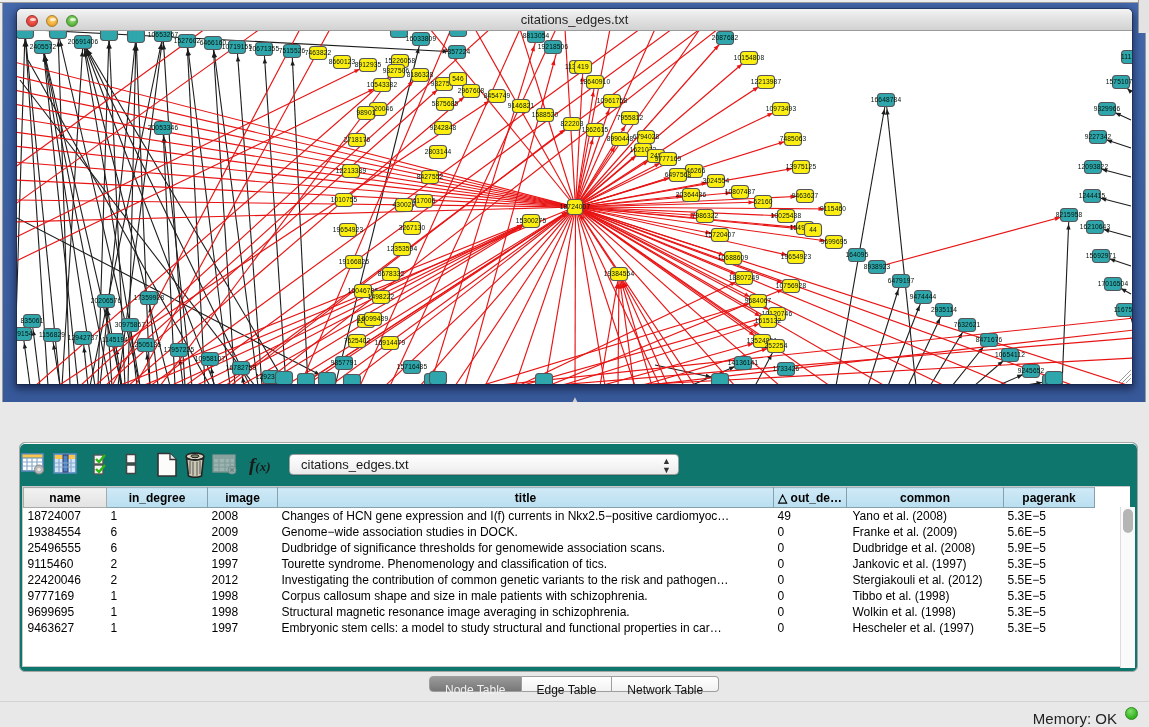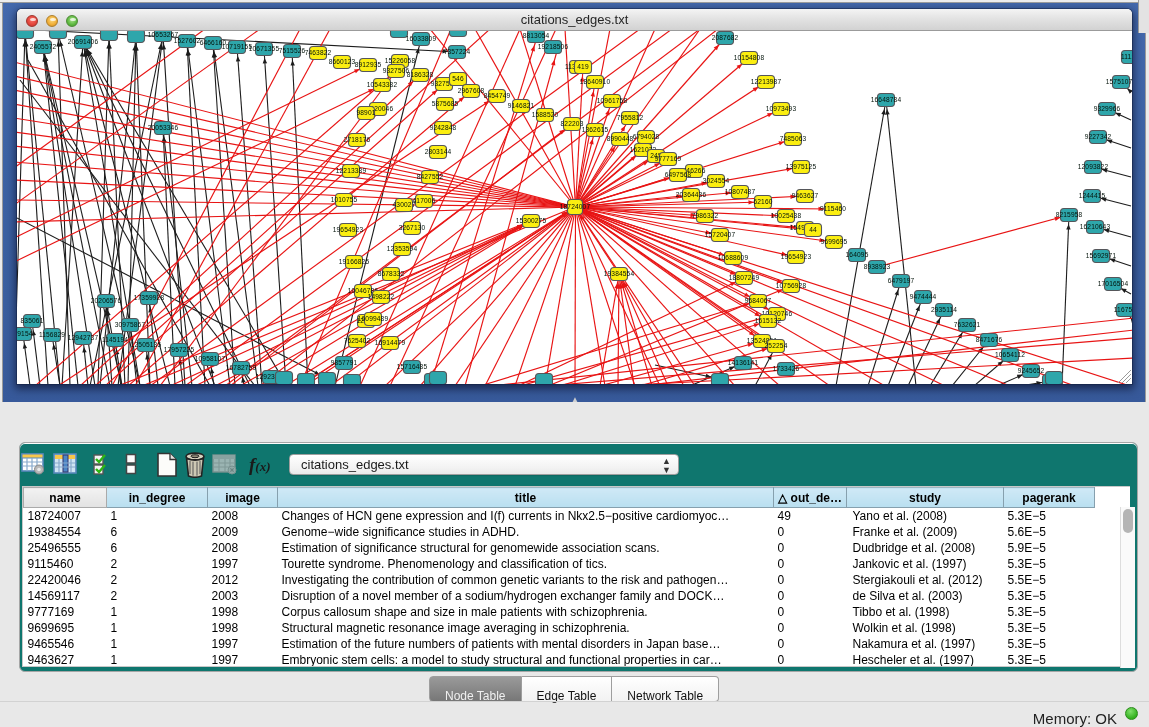--- a/index.html
+++ b/index.html
@@ -45,21 +45,21 @@
 th{height:20px;background:linear-gradient(180deg,#cfe9f6,#b9dff0);border:1px solid #86a0ae;border-top:1px solid #9eb6c2;
  font-weight:bold;text-align:center;padding:0;color:#000;overflow:hidden;white-space:nowrap}
 th.c1{background:linear-gradient(180deg,#f2f2f2,#e2e2e2);border:1px solid #aaa}
 td{height:16px;padding:0 0 0 4px;overflow:hidden;white-space:nowrap;color:#000}
 .c1{width:83px}.c2{width:101px}.c3{width:70px}.c4{width:496px}.c5{width:73px}.c6{width:157px}.c7{width:91px}
 td.c6{padding-left:6px}
 #vsb{position:absolute;right:2px;top:64px;width:15px;height:161px;background:#fafafa;border-left:1px solid #ddd}
 #vsb i{position:absolute;left:2px;top:2px;width:10px;height:24px;border-radius:5px;background:#b5b5b5}
 
 #tabs{position:absolute;left:429px;top:274px;height:16px;font-size:12px;color:#111}
-#tabs div{float:left;height:16px;line-height:15px;padding:12px 15px;background:linear-gradient(180deg,#ffffff,#f2f2f2);
+#tabs div{float:left;height:16px;line-height:15px;padding:6px 15px;background:linear-gradient(180deg,#ffffff,#f2f2f2);
  border:1px solid #9e9e9e;border-left:none}
 #tabs div:first-child{border-left:1px solid #9e9e9e;border-radius:4px 0 0 4px;background:linear-gradient(180deg,#9a9a9a,#777);color:#f0f0f0}
 #tabs div:last-child{border-radius:0 4px 4px 0}
 #status{position:absolute;right:0;bottom:0;height:26px;width:100%;font-size:15px;color:#222;border-top:1px solid #d2d2d2}
 #status span{position:absolute;right:32px;top:8px}
 #status .led{position:absolute;right:11px;top:5px;width:13px;height:13px;border-radius:50%;
  background:radial-gradient(circle at 40% 30%,#7fe06a,#32b01e 70%);border:1px solid #2a8a1a}
 svg text{user-select:none}
 </style></head>
 <body>
@@ -763,46 +763,46 @@
    </div>
    <div id="tbl">
     <table>
      <tbody>
               <tr>
                 <th class="c1">name</th>
                 <th class="c2">in_degree</th>
                 <th class="c3">image</th>
                 <th class="c4">title</th>
                 <th class="c5">△ out_de…</th>
-                <th class="c6">study</th>
+                <th class="c6">common</th>
                 <th class="c7">pagerank</th>
               </tr>
 <tr>
                 <td class="c1">18724007</td>
                 <td class="c2">1</td>
                 <td class="c3">2008</td>
                 <td class="c4">Changes of HCN gene expression and I(f) currents in Nkx2.5−positive cardiomyoc…</td>
                 <td class="c5">49</td>
                 <td class="c6">Yano et al. (2008)</td>
                 <td class="c7">5.3E−5</td>
               </tr>
 <tr>
                 <td class="c1">19384554</td>
                 <td class="c2">6</td>
                 <td class="c3">2009</td>
-                <td class="c4">Genome−wide significance studies in ADHD.</td>
+                <td class="c4">Genome−wide association studies in DOCK.</td>
                 <td class="c5">0</td>
                 <td class="c6">Franke et al. (2009)</td>
                 <td class="c7">5.6E−5</td>
               </tr>
 <tr>
                 <td class="c1">25496555</td>
                 <td class="c2">6</td>
                 <td class="c3">2008</td>
-                <td class="c4">Estimation of significance structural for genomewide association scans.</td>
+                <td class="c4">Dudbridge of significance thresholds for genomewide association scans.</td>
                 <td class="c5">0</td>
                 <td class="c6">Dudbridge et al. (2008)</td>
                 <td class="c7">5.9E−5</td>
               </tr>
 <tr>
                 <td class="c1">9115460</td>
                 <td class="c2">2</td>
                 <td class="c3">1997</td>
                 <td class="c4">Tourette syndrome. Phenomenology and classification of tics.</td>
                 <td class="c5">0</td>
@@ -812,53 +812,35 @@
 <tr>
                 <td class="c1">22420046</td>
                 <td class="c2">2</td>
                 <td class="c3">2012</td>
                 <td class="c4">Investigating the contribution of common genetic variants to the risk and pathogen…</td>
                 <td class="c5">0</td>
                 <td class="c6">Stergiakouli et al. (2012)</td>
                 <td class="c7">5.5E−5</td>
               </tr>
 <tr>
-                <td class="c1">14569117</td>
-                <td class="c2">2</td>
-                <td class="c3">2003</td>
-                <td class="c4">Disruption of a novel member of a sodium/hydrogen exchanger family and DOCK…</td>
-                <td class="c5">0</td>
-                <td class="c6">de Silva et al. (2003)</td>
-                <td class="c7">5.3E−5</td>
-              </tr>
-<tr>
                 <td class="c1">9777169</td>
                 <td class="c2">1</td>
                 <td class="c3">1998</td>
                 <td class="c4">Corpus callosum shape and size in male patients with schizophrenia.</td>
                 <td class="c5">0</td>
                 <td class="c6">Tibbo et al. (1998)</td>
                 <td class="c7">5.3E−5</td>
               </tr>
 <tr>
                 <td class="c1">9699695</td>
                 <td class="c2">1</td>
                 <td class="c3">1998</td>
                 <td class="c4">Structural magnetic resonance image averaging in schizophrenia.</td>
                 <td class="c5">0</td>
                 <td class="c6">Wolkin et al. (1998)</td>
-                <td class="c7">5.3E−5</td>
-              </tr>
-<tr>
-                <td class="c1">9465546</td>
-                <td class="c2">1</td>
-                <td class="c3">1997</td>
-                <td class="c4">Estimation of the future numbers of patients with mental disorders in Japan base…</td>
-                <td class="c5">0</td>
-                <td class="c6">Nakamura et al. (1997)</td>
                 <td class="c7">5.3E−5</td>
               </tr>
 <tr>
                 <td class="c1">9463627</td>
                 <td class="c2">1</td>
                 <td class="c3">1997</td>
                 <td class="c4">Embryonic stem cells: a model to study structural and functional properties in car…</td>
                 <td class="c5">0</td>
                 <td class="c6">Hescheler et al. (1997)</td>
                 <td class="c7">5.3E−5</td>

